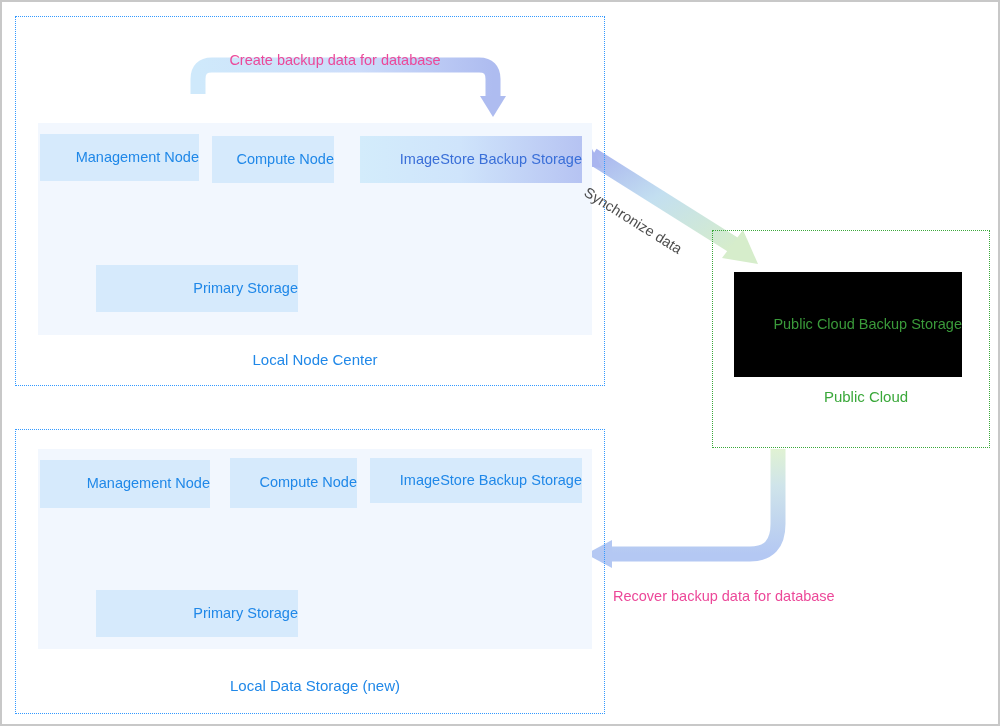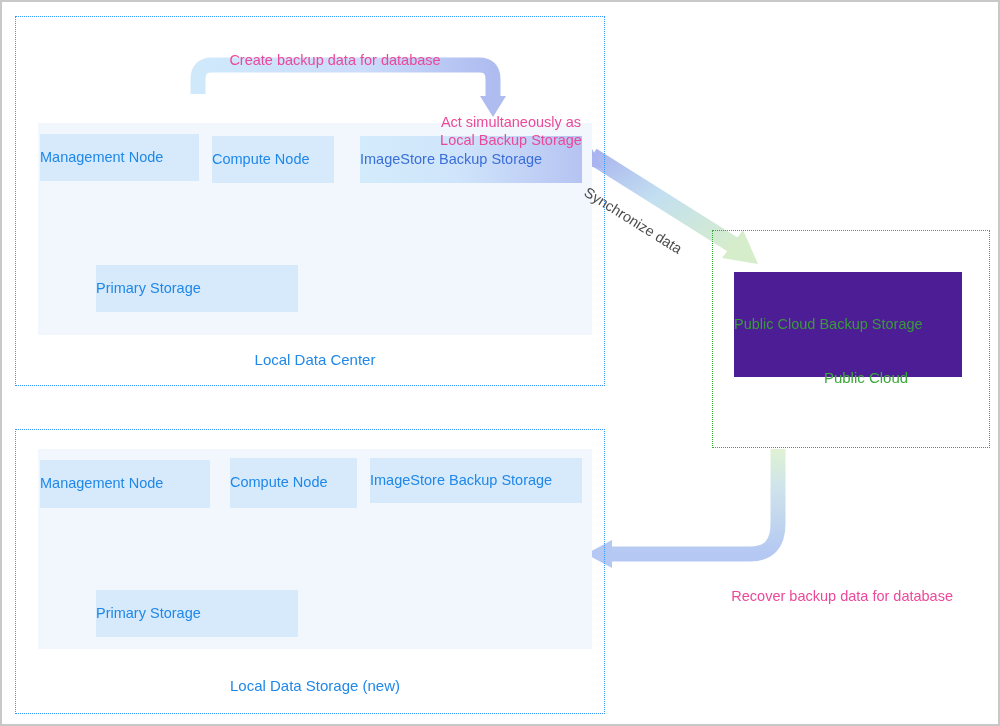--- a/index.html
+++ b/index.html
@@ -42,21 +42,21 @@
     position: absolute;
     background: #f2f7fe;
   }
 
   
   .node {
     position: absolute;
     box-sizing: border-box;
     display: flex;
     align-items: center;
-    justify-content: flex-start;
+    justify-content: flex-end;
     text-align: center;
     color: #2088e8;
     font-size: 14.5px;
     background: #d6eafc;
     line-height: 1.2;
   }
   .node.grad {
     background: linear-gradient(90deg, #d3ecfb 0%, #cfe4fb 45%, #b6c3f2 100%);
     color: #3a6fd8;
   }
@@ -74,21 +74,21 @@
 
   
   .anno {
     position: absolute;
     color: #ec4899;
     font-size: 14.5px;
     text-align: center;
     line-height: 1.25;
     white-space: pre-line;
   }
-  .anno.left { text-align: right; }
+  .anno.left { text-align: left; }
 
   .anno-rot {
     position: absolute;
     color: #4d4d4d;
     font-size: 14.5px;
     white-space: nowrap;
     transform-origin: 0 0;
   }
 </style>
 </head>
@@ -171,39 +171,35 @@
 
   <div class="node grad" style="left:358px; top:134px; width:222px; height:47px;">
     <span>ImageStore Backup Storage</span>
   </div>
 
   <div class="node" style="left:94px; top:263px; width:202px; height:47px;">
     <span>Primary Storage</span>
   </div>
 
   <div class="region-caption" style="left:173px; top:349px; width:280px;">
-    <span>Local Data Center</span>
+    <span>Local Node Center</span>
   </div>
 
   <div class="anno" style="left:153px; top:31px; width:360px;">
     <span>Create backup data for database</span>
   </div>
 
-  <div class="anno" style="left:378px; top:93px; width:262px;">
-    <span>Act simultaneously as
-Local Backup Storage</span>
-  </div>
 
   <div class="region region-green" style="left:710px; top:228px; width:278px; height:218px;"></div>
 
-  <div class="node" style="left:732px; top:270px; width:228px; height:105px; background:#4c1d95; color:#3a9a3a; font-size:14.5px;">
+  <div class="node" style="left:732px; top:270px; width:228px; height:105px; background:#000000; color:#3a9a3a; font-size:14.5px;">
     <span>Public Cloud Backup Storage</span>
   </div>
 
-  <div class="region-caption green" style="left:764px; top:367px; width:200px;">
+  <div class="region-caption green" style="left:764px; top:386px; width:200px;">
     <span>Public Cloud</span>
   </div>
 
   <div class="anno-rot" style="left:588px; top:182px; transform: rotate(32deg);">
     <span>Synchronize data</span>
   </div>
 
   <div class="region region-blue" style="left:13px; top:427px; width:590px; height:285px;"></div>
 
   <div class="panel" style="left:36px; top:447px; width:554px; height:200px;"></div>

